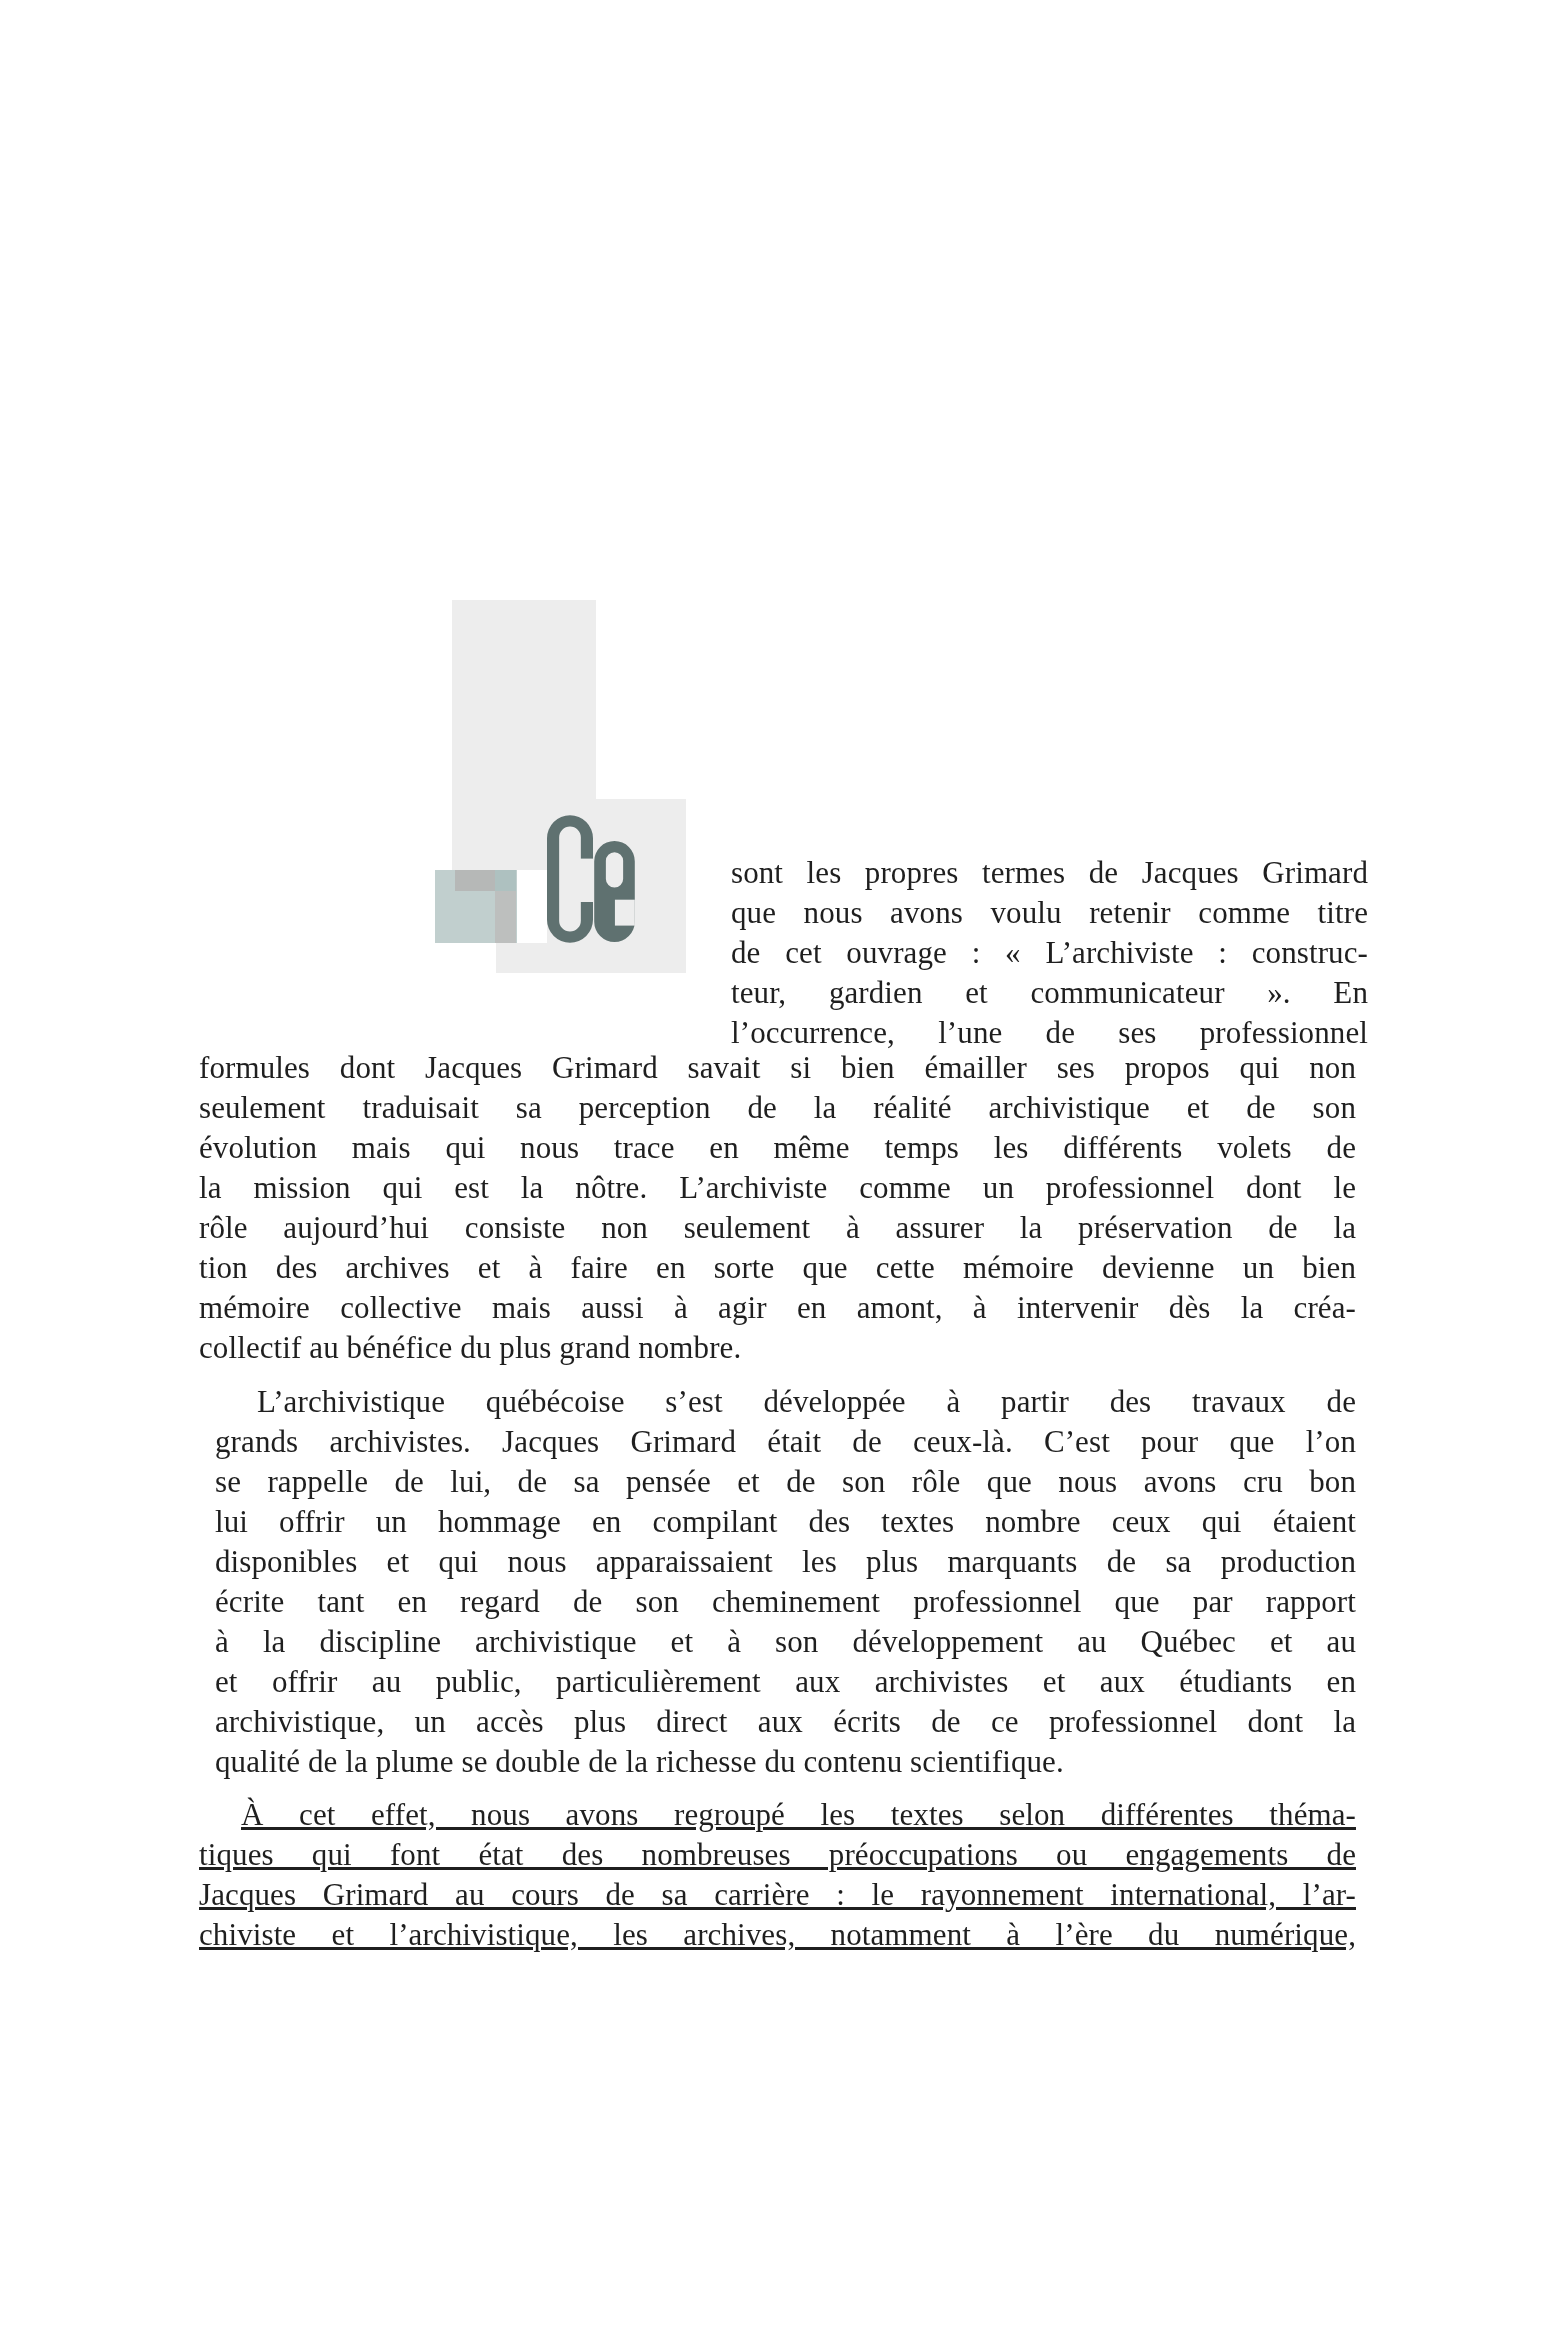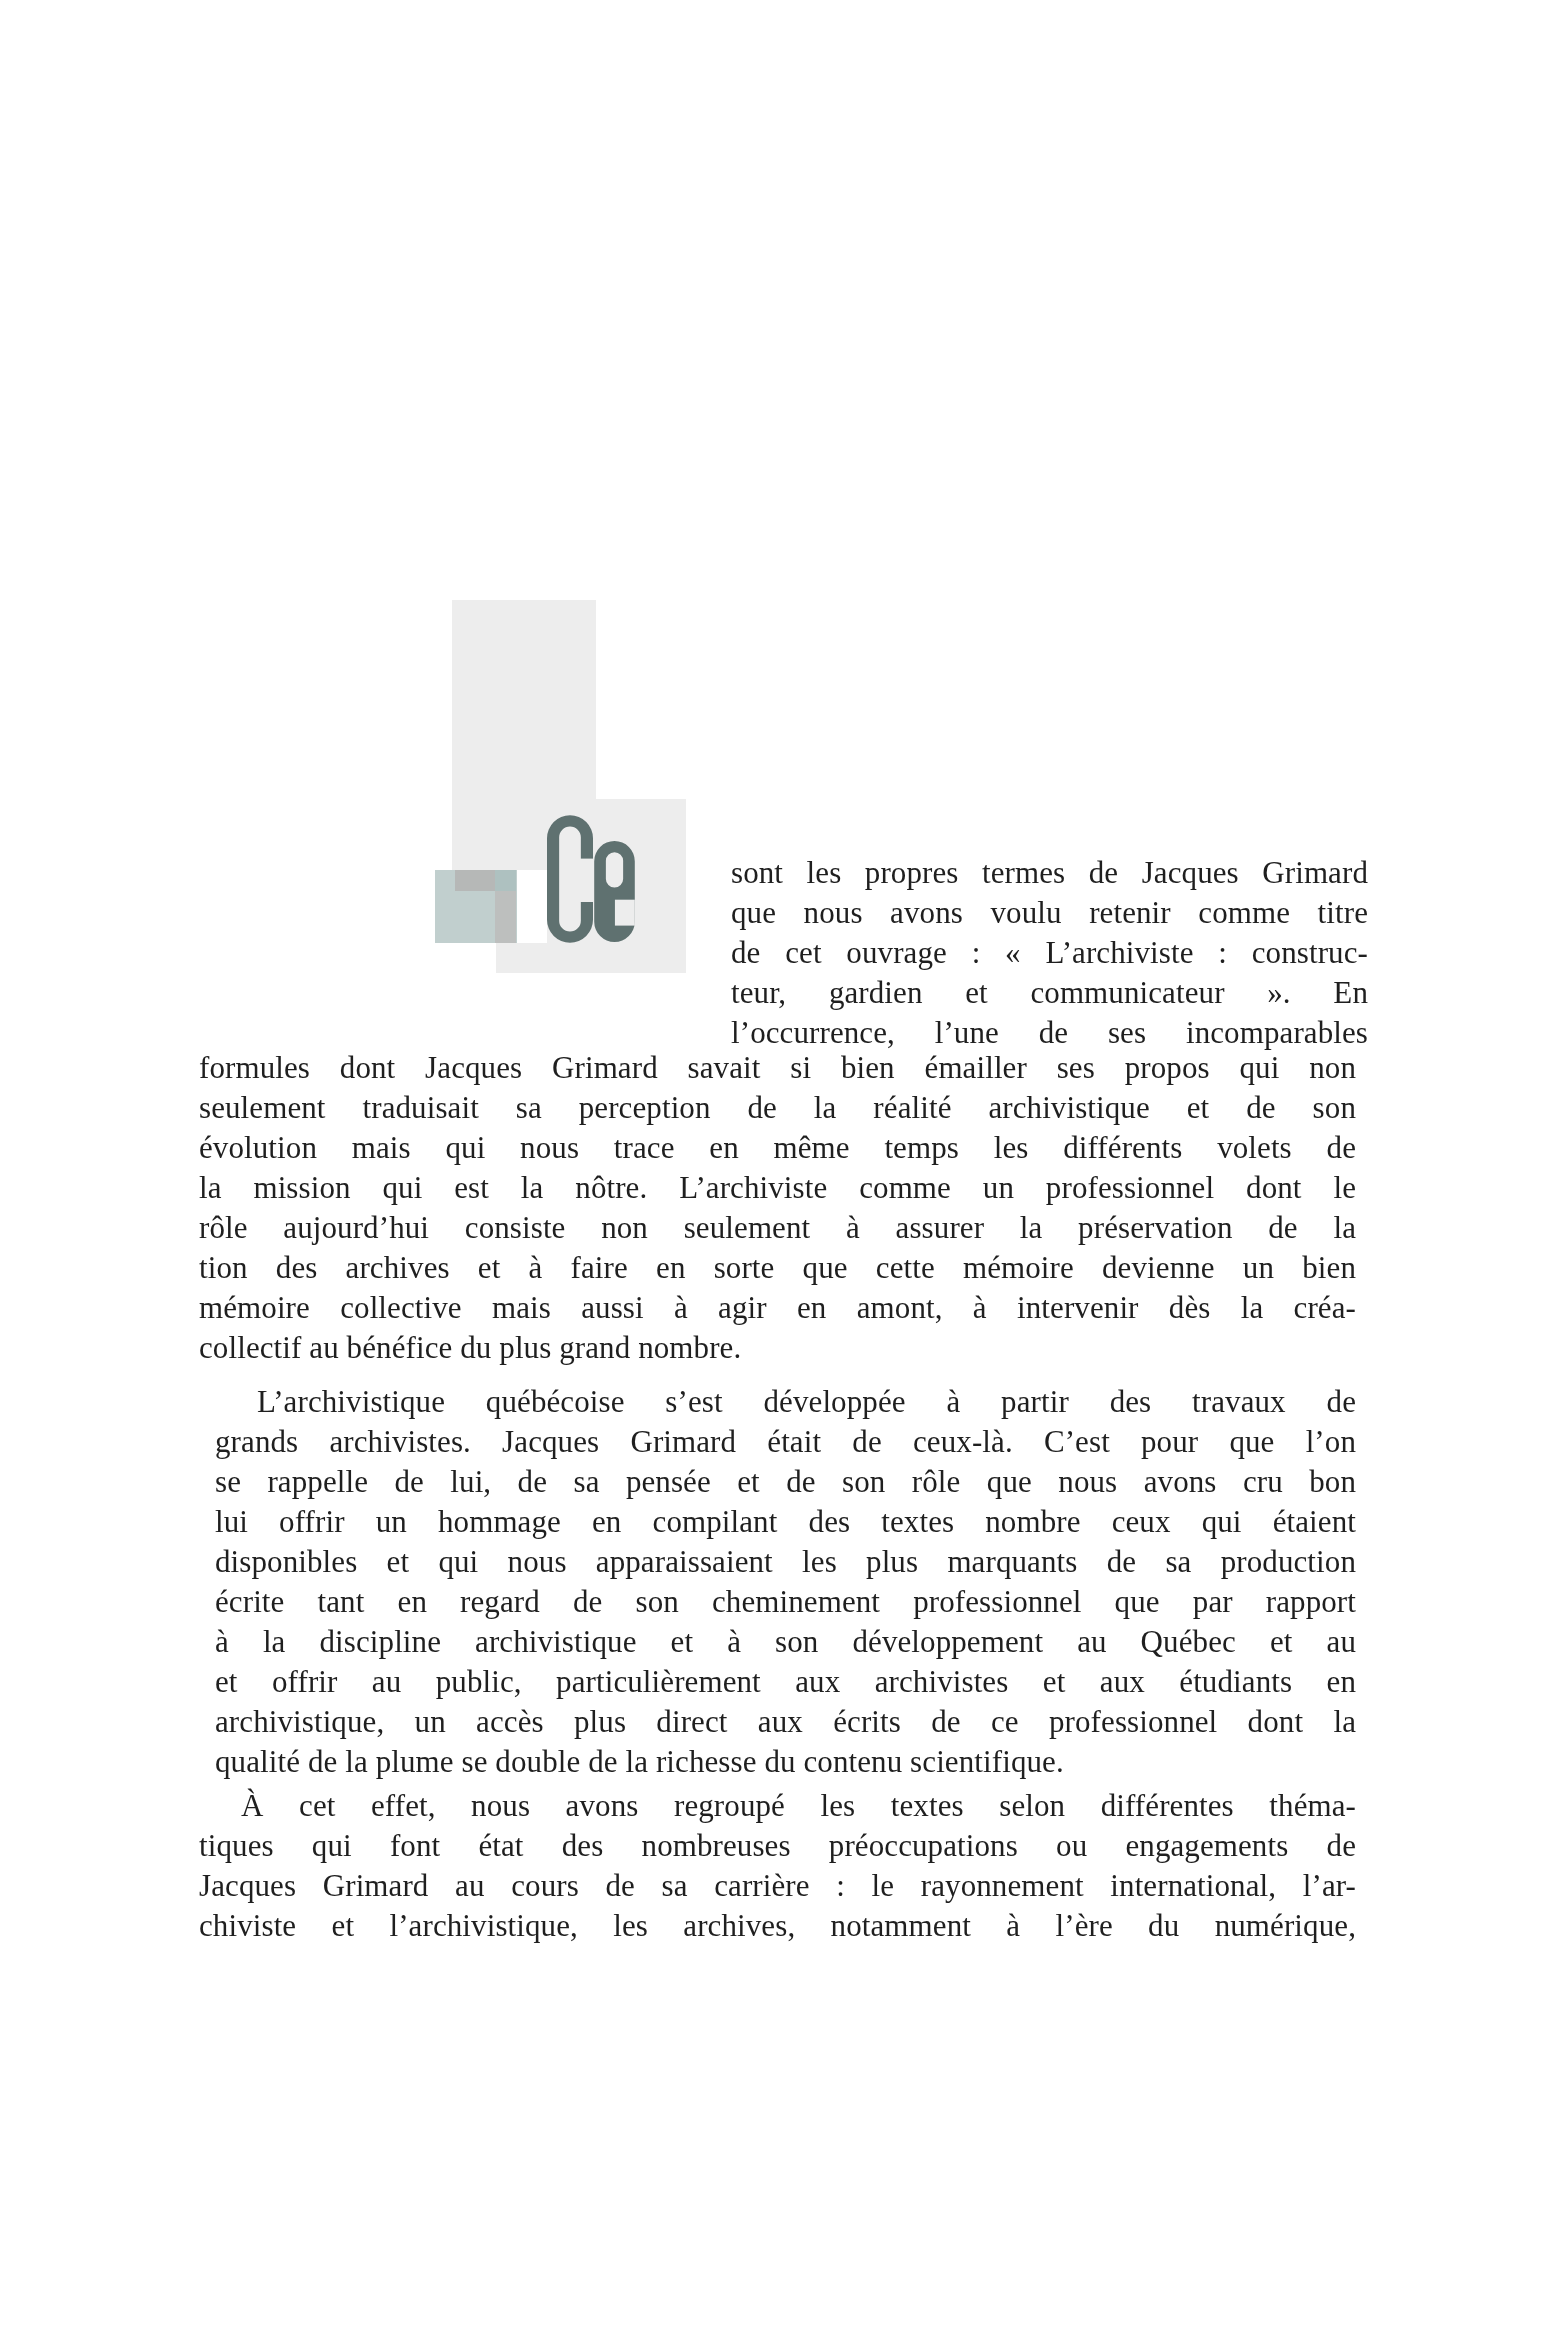--- a/index.html
+++ b/index.html
@@ -43,21 +43,21 @@
   .ln {
     text-align: justify;
     text-align-last: justify;
     white-space: normal;
     hyphens: none;
   }
   .ln.end { text-align-last: left; }
   .ln.ind { padding-left: 42px; }
 
   .para-2 { margin-top: 14px; margin-left: 16px; }
-  .para-3 { margin-top: 4px; }
+  .para-3 { margin-top: 13px; text-decoration: underline; }
 </style>
 </head>
 <body>
 
 <div class="page">
 
   <div aria-label="Ce">
     <div class="lg lg-bar"></div>
     <div class="lg lg-foot"></div>
     <div class="lg lg-strip"></div>
@@ -83,21 +83,21 @@
         A10,10 0 0 0 33.5,44 V23 A10,10 0 0 0 23.5,13 Z"></path>
       <rect x="24" y="68" width="23" height="30" fill="#ededed"></rect>
     </svg>
   </div>
 
   <div class="textblock colA">
     <div class="ln">sont les propres termes de Jacques Grimard</div>
     <div class="ln">que nous avons voulu retenir comme titre</div>
     <div class="ln">de cet ouvrage&nbsp;: «&nbsp;L’archiviste&nbsp;: construc-</div>
     <div class="ln">teur, gardien et communicateur&nbsp;». En</div>
-    <div class="ln">l’occurrence, l’une de ses incomparables</div>
+    <div class="ln">l’occurrence, l’une de ses professionnel</div>
   </div>
 
   <div class="textblock colB">
 
     <div class="para para-1">
       <div class="ln">formules dont Jacques Grimard savait si bien émailler ses propos qui non</div>
       <div class="ln">seulement traduisait sa perception de la réalité archivistique et de son</div>
       <div class="ln">évolution mais qui nous trace en même temps les différents volets de</div>
       <div class="ln">la mission qui est la nôtre. L’archiviste comme un professionnel dont le</div>
       <div class="ln">rôle aujourd’hui consiste non seulement à assurer la préservation de la</div>

